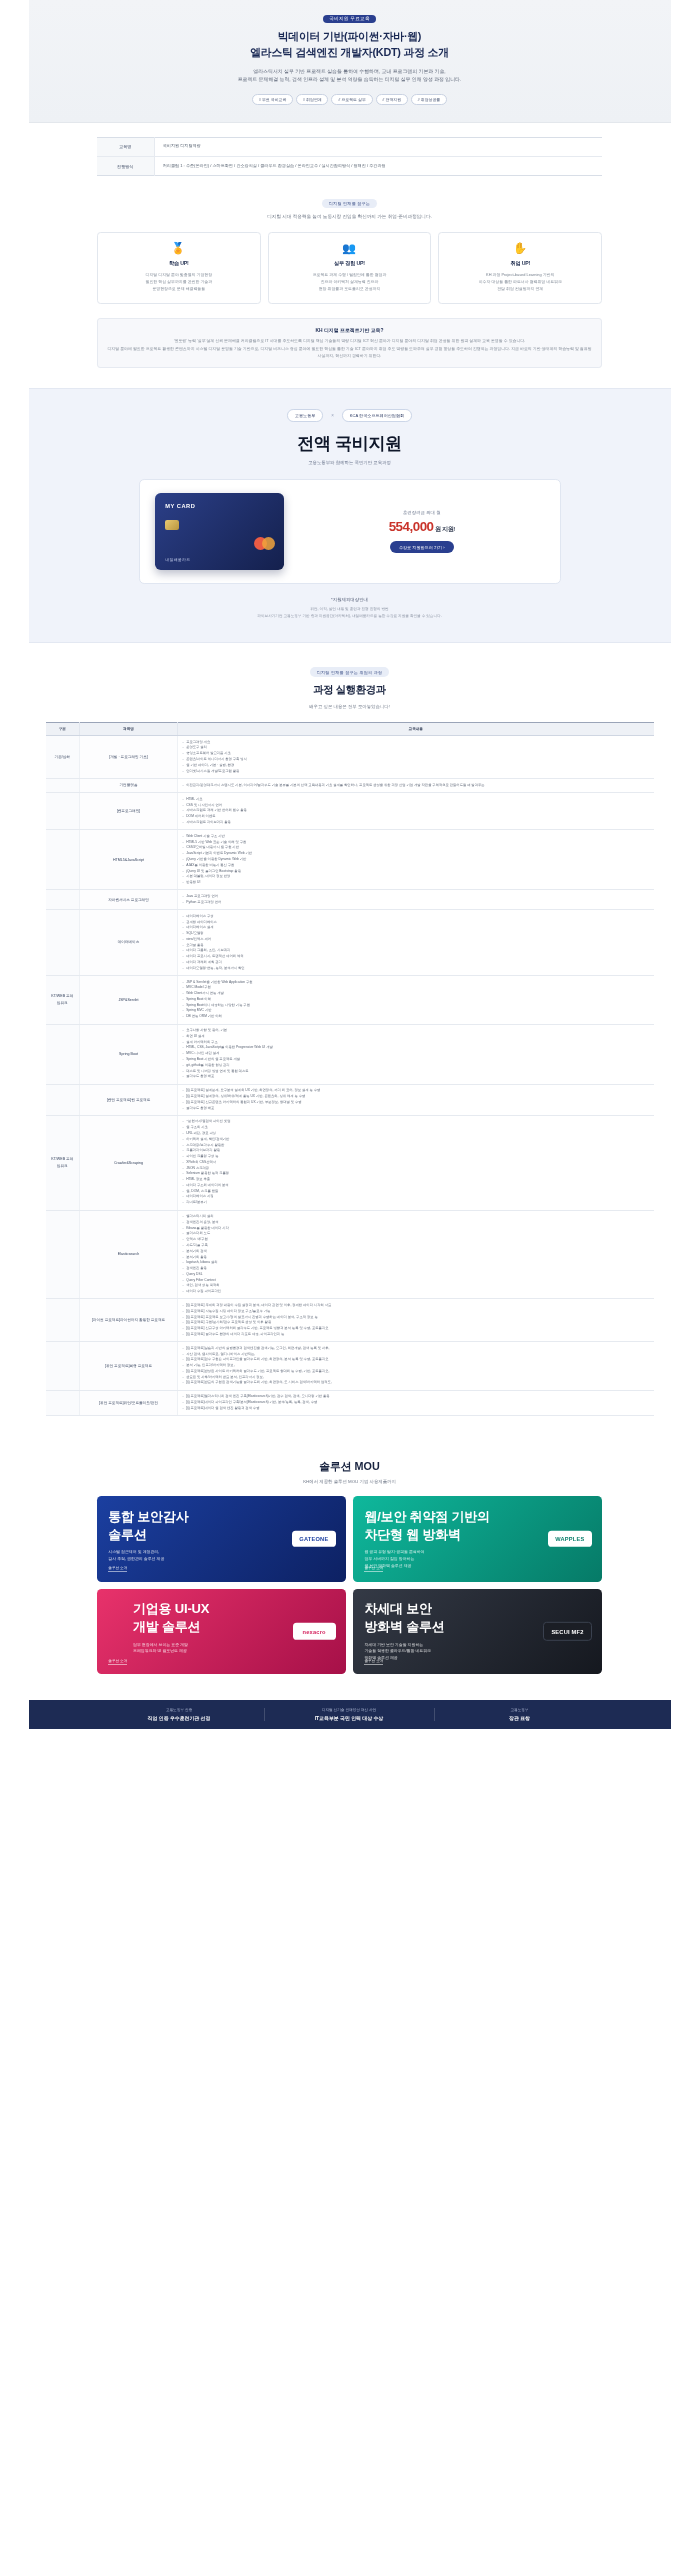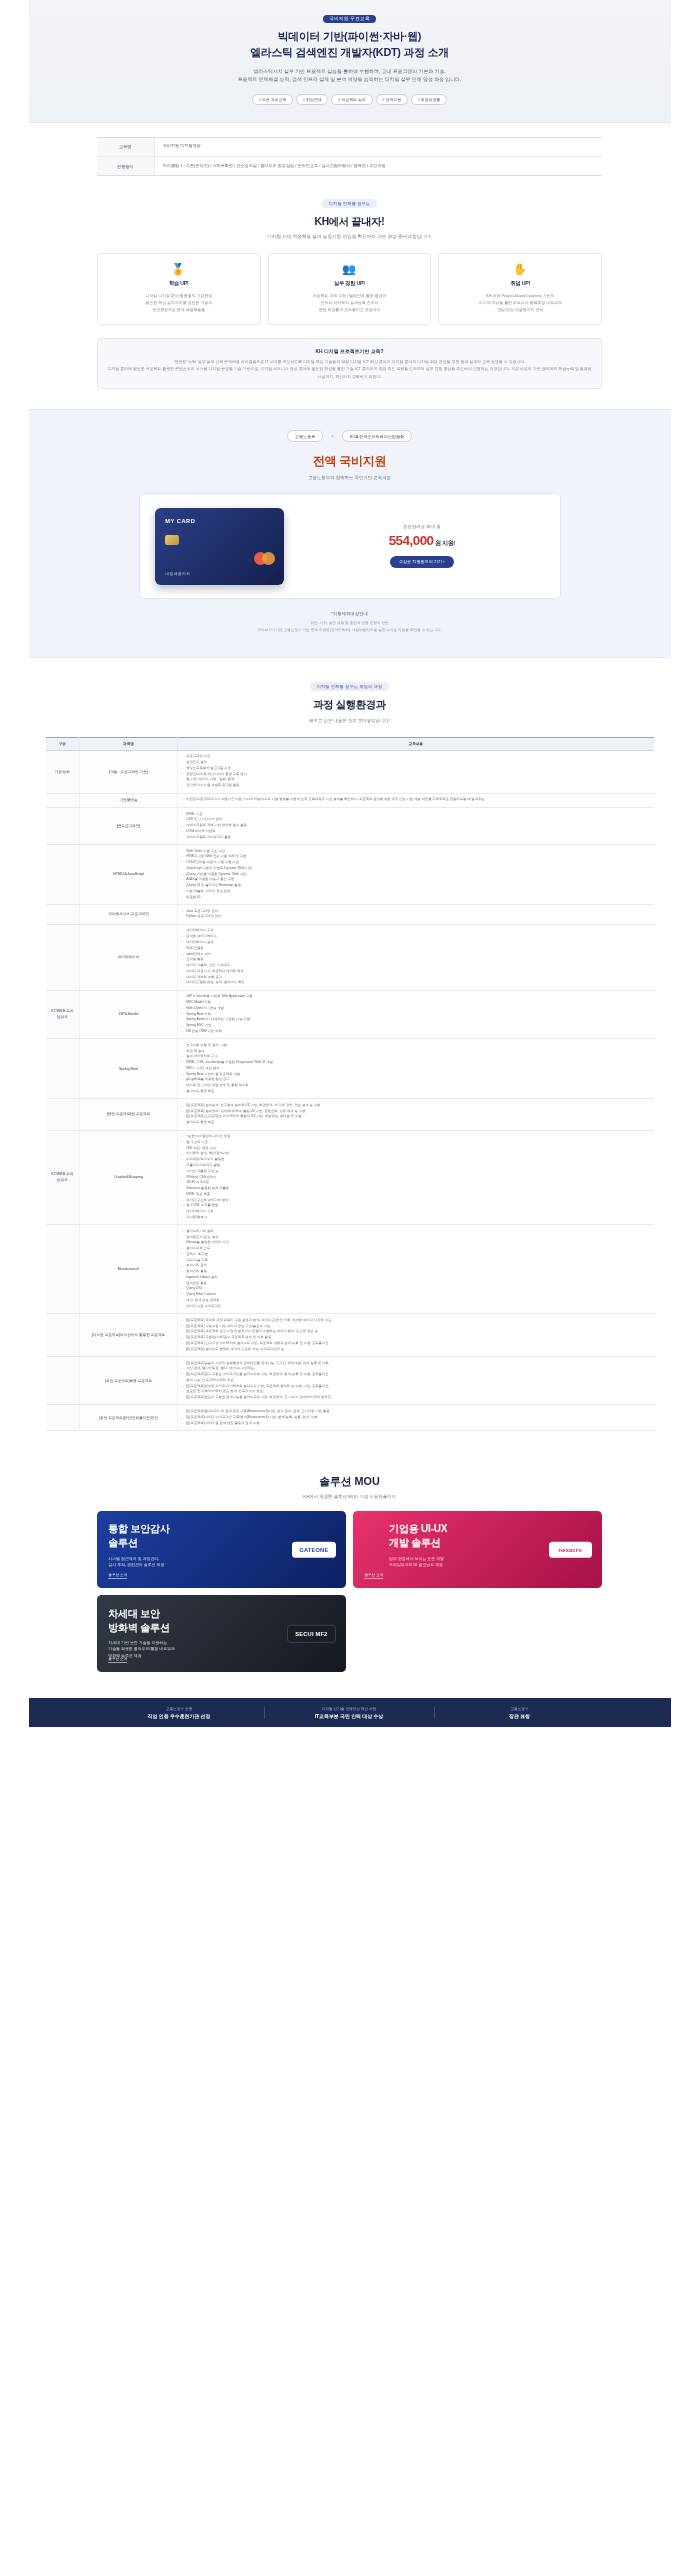--- a/index.html
+++ b/index.html
@@ -169,21 +169,21 @@
   }
   .gov-pill {
     font-size: 4.1px;
     color: #2b3a63;
     background: #fff;
     border: 0.5px solid #ccd6e8;
     border-radius: 6.2px;
     padding: 2.6px 6.7px;
   }
   .gov-x { font-size: 4.6px; color: #9aa6bd; }
-  .support h2 { font-size: 12px; font-weight: bold; color: #c2410c; letter-spacing: -0.3px; }
+  .support h2 { font-size: 17px; font-weight: bold; color: #0f172a; letter-spacing: -0.3px; }
   .support-sub { font-size: 4.4px; color: #67728a; margin-top: 5.2px; }
 
   .card-panel {
     width: 422px;
     margin: 13.4px auto 0;
     background: #fff;
     border-radius: 5.2px;
     border: 0.5px solid #e0e6f1;
     padding: 13.4px 15.5px;
     display: flex;
@@ -274,21 +274,21 @@
     gap: 7.2px;
   }
   .mou-card {
     border-radius: 4.6px;
     padding: 11.3px 11.3px 12.4px;
     color: #fff;
     min-height: 77px;
     position: relative;
     overflow: hidden;
   }
-  .mou-card h4 { font-size: 10px; font-weight: bold; line-height: 1.4; letter-spacing: -0.2px; }
+  .mou-card h4 { font-size: 13px; font-weight: bold; line-height: 1.4; letter-spacing: -0.2px; }
   .mou-card .tag { font-size: 3.9px; margin-top: 5.2px; opacity: .85; line-height: 1.7; }
   .mou-card .more { position: absolute; left: 11.3px; bottom: 9.3px; font-size: 3.6px; opacity: .9; border-bottom: 0.5px solid rgba(255,255,255,.6); padding-bottom: 1px; }
   .mou-logo {
     position: absolute;
     right: 10.3px;
     top: 50%;
     transform: translateY(-50%);
     background: #fff;
     border-radius: 3.6px;
     padding: 5.2px 7.2px;
@@ -361,21 +361,20 @@
           <tr>
             <th>진행방식</th>
             <td>커리큘럼 1 : 수준(온라인) / 스마트화면 / 간소강의실 / 클라우드 환경실습 / 온라인교수 / 실시간참여방식 / 정해진 / 주간과정</td>
           </tr>
         </tbody>
     </table>
   </div>
 
   <section class="kh-sec">
     <span class="sec-label">디지털 인재를 꿈꾸는</span>
-    <h2 class="sec-title">KH에서 끝내자!</h2>
     <p class="kh-desc">디지털 시대 적응력을 높여 노동시장 진입을 확신까지 가는 취업·준비과정입니다.</p>
     <div class="kh-cards" id="kh-cards">
         <div class="kh-card">
           <span class="kh-ico">🏅</span>
           <h4>학습 UP!</h4>
           <p style="white-space:pre-line">디지털 디지털 분야 맞춤별의 기업현장
 필요한 핵심 실무까지를 완료한 기술과
 운영현장으로 문제 해결력들을</p>
         </div>
         <div class="kh-card">
@@ -667,20 +666,29 @@
     <p class="mou-sub">KH에서 제공한 솔루션 MOU 기업 사용제품까지</p>
     <div class="mou-grid" id="mou-grid">
         <div class="mou-card m1">
           <h4 style="white-space:pre-line">통합 보안감사
 솔루션</h4>
           <div class="tag" style="white-space:pre-line">시스템 접근제어 및 계정관리,
 감사 추적, 권한관리 솔루션 제공</div>
           <div class="more">솔루션 소개</div>
           <div class="mou-logo">GATEONE</div>
         </div>
+        <div class="mou-card m2">
+          <h4 style="white-space:pre-line">웹/보안 취약점 기반의
+차단형 웹 방화벽</h4>
+          <div class="tag" style="white-space:pre-line">웹 공격 유형 탐지·공격을 분석하여
+업무 서버까지 침입 방어하는
+웹 보안 방화벽 솔루션 제공</div>
+          <div class="more">솔루션 소개</div>
+          <div class="mou-logo">WAPPLES</div>
+        </div>
         <div class="mou-card m3">
           <h4 style="white-space:pre-line">기업용 UI-UX
 개발 솔루션</h4>
           <div class="tag" style="white-space:pre-line">업무 현장에서 쓰이는 표준 개발
 프레임워크와 UI 컴포넌트 제공</div>
           <div class="more">솔루션 소개</div>
           <div class="mou-logo">nexacro</div>
         </div>
         <div class="mou-card m4">
           <h4 style="white-space:pre-line">차세대 보안

